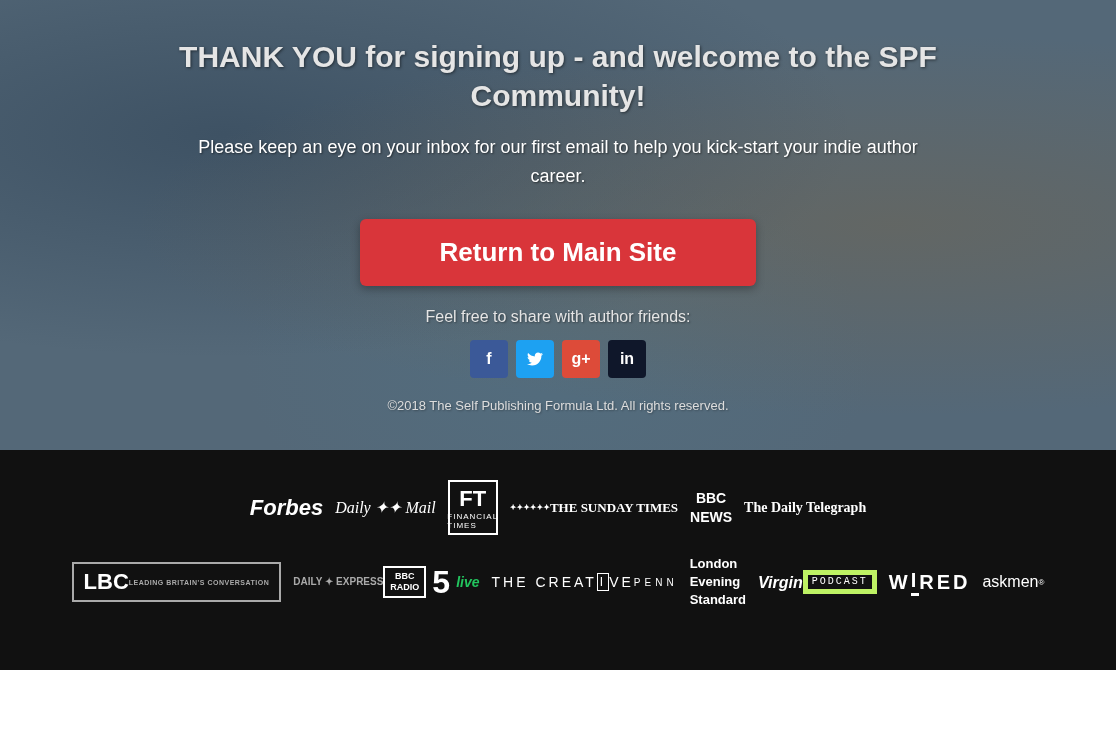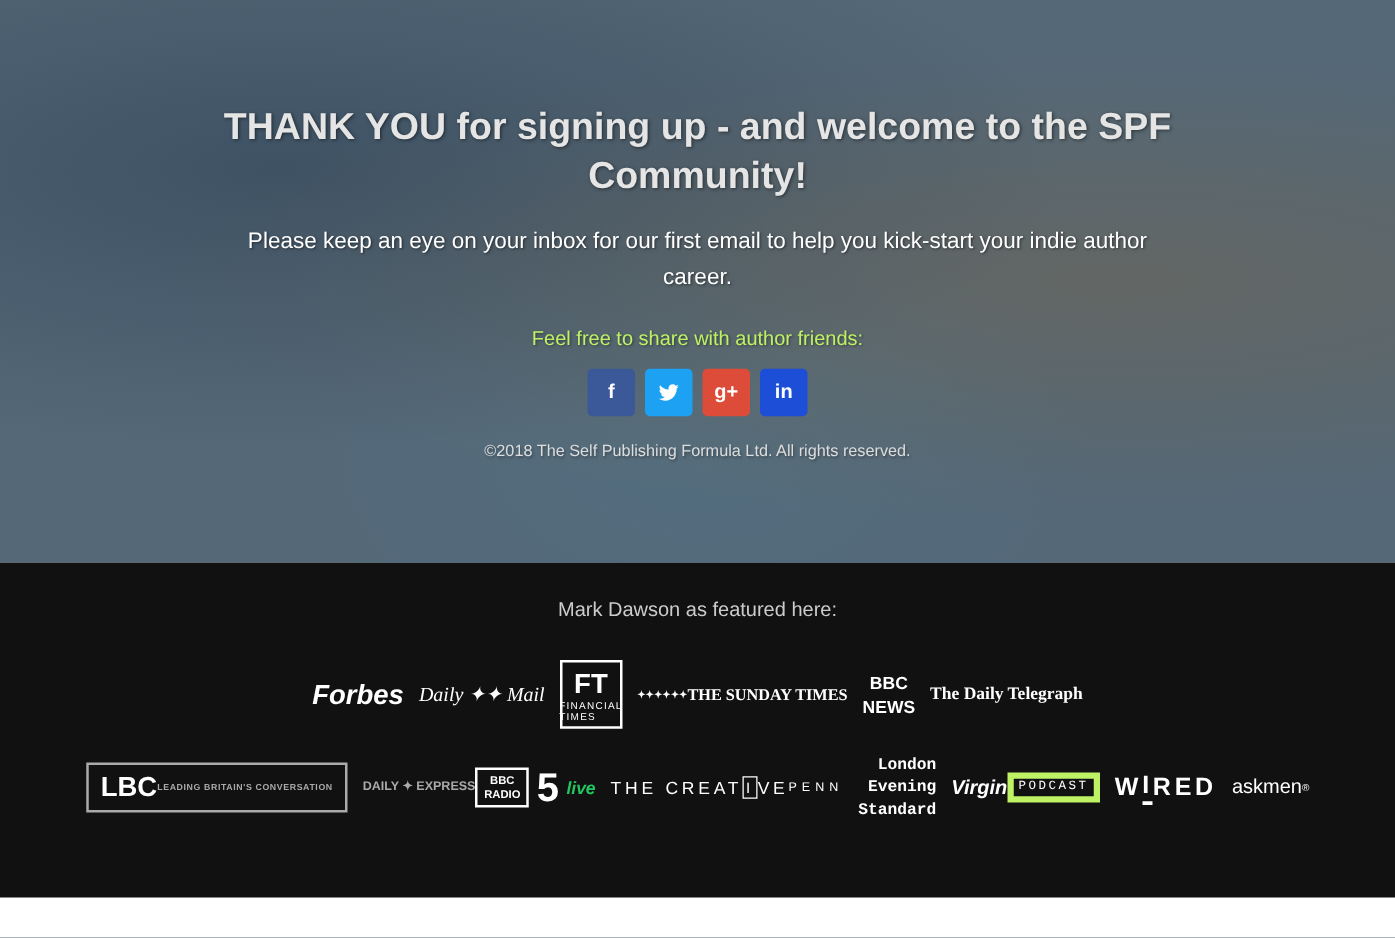--- a/index.html
+++ b/index.html
@@ -80,21 +80,21 @@
       border-radius: 6px;
       border: none;
       cursor: pointer;
       text-decoration: none;
       margin-bottom: 22px;
       box-shadow: 0 3px 8px rgba(0,0,0,0.3);
       transition: background 0.2s;
     }
 
     .share-text {
-      color: #bef264;
+      color: #e5e5e5;
       font-size: 16px;
       margin-bottom: 14px;
       text-shadow: 1px 1px 2px rgba(0,0,0,0.4);
     }
 
     .social-icons {
       display: flex;
       gap: 8px;
       justify-content: center;
       margin-bottom: 20px;
@@ -110,21 +110,21 @@
       color: #fff;
       font-size: 16px;
       font-weight: bold;
       cursor: pointer;
       border: none;
       text-decoration: none;
     }
     .social-fb { background: #3b5998; }
     .social-tw { background: #1da1f2; }
     .social-gp { background: #dd4b39; }
-    .social-li { background: #1d4ed8; }
+    .social-li { background: #0f172a; }
 
     .copyright {
       color: #ddd;
       font-size: 13px;
       text-shadow: 1px 1px 2px rgba(0,0,0,0.3);
     }
 
     
     .featured-section {
       background: #111;
@@ -175,37 +175,37 @@
   </style>
 </head>
 <body>
 
 <section class="hero">
   <div class="hero-bg"></div>
   <div class="hero-photo-sim"></div>
   <div class="hero-content">
     <h1 class="hero-title">THANK YOU for signing up - and welcome to the SPF Community!</h1>
     <p class="hero-subtitle">Please keep an eye on your inbox for our first email to help you kick-start your indie author career.</p>
+    <a class="return-btn" href="#">Return to Main Site</a>
     <p class="share-text">Feel free to share with author friends:</p>
     <div class="social-icons">
       <a class="social-btn social-fb" href="#">f</a>
       <a class="social-btn social-tw" href="#">
         <svg width="16" height="14" viewBox="0 0 24 20" fill="white">
           <path d="M23.954 2.569c-.885.389-1.83.654-2.825.775 1.014-.611 1.794-1.574 2.163-2.723-.951.555-2.005.959-3.127 1.184-.896-.959-2.173-1.559-3.591-1.559-2.717 0-4.92 2.203-4.92 4.917 0 .39.045.765.127 1.124-4.090-.193-7.715-2.157-10.141-5.126-.427.722-.666 1.561-.666 2.475 0 1.71.87 3.213 2.188 4.096-.807-.026-1.566-.248-2.228-.616v.061c0 2.385 1.693 4.374 3.946 4.827-.413.111-.849.171-1.296.171-.314 0-.615-.03-.916-.086.631 1.953 2.445 3.377 4.604 3.417-1.68 1.319-3.809 2.105-6.102 2.105-.39 0-.779-.023-1.17-.067 2.189 1.394 4.768 2.209 7.557 2.209 9.054 0 13.999-7.496 13.999-13.986 0-.209 0-.42-.015-.63.961-.689 1.8-1.56 2.46-2.548l-.047-.02z"></path>
         </svg>
       </a>
       <a class="social-btn social-gp" href="#">g+</a>
       <a class="social-btn social-li" href="#">in</a>
     </div>
     <p class="copyright">©2018 The Self Publishing Formula Ltd. All rights reserved.</p>
   </div>
 </section>
 
 <section class="featured-section">
-  <p class="featured-label">Mark Dawson as featured here:</p>
 
   <div class="logos-row">
     <div class="logo-item logo-forbes">Forbes</div>
     <div class="logo-item logo-dailymail">
       <span style="font-style:italic; font-size:16px; font-family:'Times New Roman',serif;">Daily ✦✦ Mail</span>
     </div>
     <div class="logo-item logo-ft">
       <span style="font-size:22px; font-weight:900;">FT</span>
       <span class="ft-sub">FINANCIAL<br>TIMES</span>
     </div>
@@ -233,21 +233,21 @@
       <div style="display:flex; align-items:center; gap:6px;">
         <div style="border:2px solid #fff; padding:3px 5px; font-size:9px; font-weight:bold; line-height:1.2; text-align:center;">BBC<br>RADIO</div>
         <div style="font-size:32px; font-weight:900; line-height:1; color:#fff;">5</div>
         <div style="font-size:14px; font-style:italic; color:#22c55e;">live</div>
       </div>
     </div>
     <div class="logo-item" style="font-size:14px; letter-spacing:3px; text-transform:uppercase; font-weight:300;">
       the creat<span style="border: 1px solid #fff; padding: 1px 2px; font-size:12px;">i</span>ve<br>
       <span style="font-size:10px; letter-spacing:4px; font-weight:300;">PENN</span>
     </div>
-    <div class="logo-item" style="font-family:Liberation Mono, monospace; text-align:right; font-size:13px; line-height:1.4;">
+    <div class="logo-item" style="font-family:Liberation Sans, sans-serif; text-align:left; font-size:13px; line-height:1.4;">
       London<br>Evening<br>Standard
     </div>
     <div class="logo-item" style="font-style:italic; font-size:16px; font-weight:900; line-height:1.2; text-align:center;">
       Virgin<br><span style="font-size:10px; font-style:normal; font-weight:400; letter-spacing:2px; border:5px solid #bef264; padding:1px 4px;font-family:Liberation Mono, monospace;">PODCAST</span>
     </div>
     <div class="logo-item" style="font-size:20px; font-weight:900; letter-spacing:3px;">
       W<span style="border-bottom: 3px solid #fff; padding-bottom:1px;">I</span>RED
     </div>
     <div class="logo-item" style="font-size:16px; font-weight:400;">
       askmen<sup style="font-size:8px;">®</sup>

